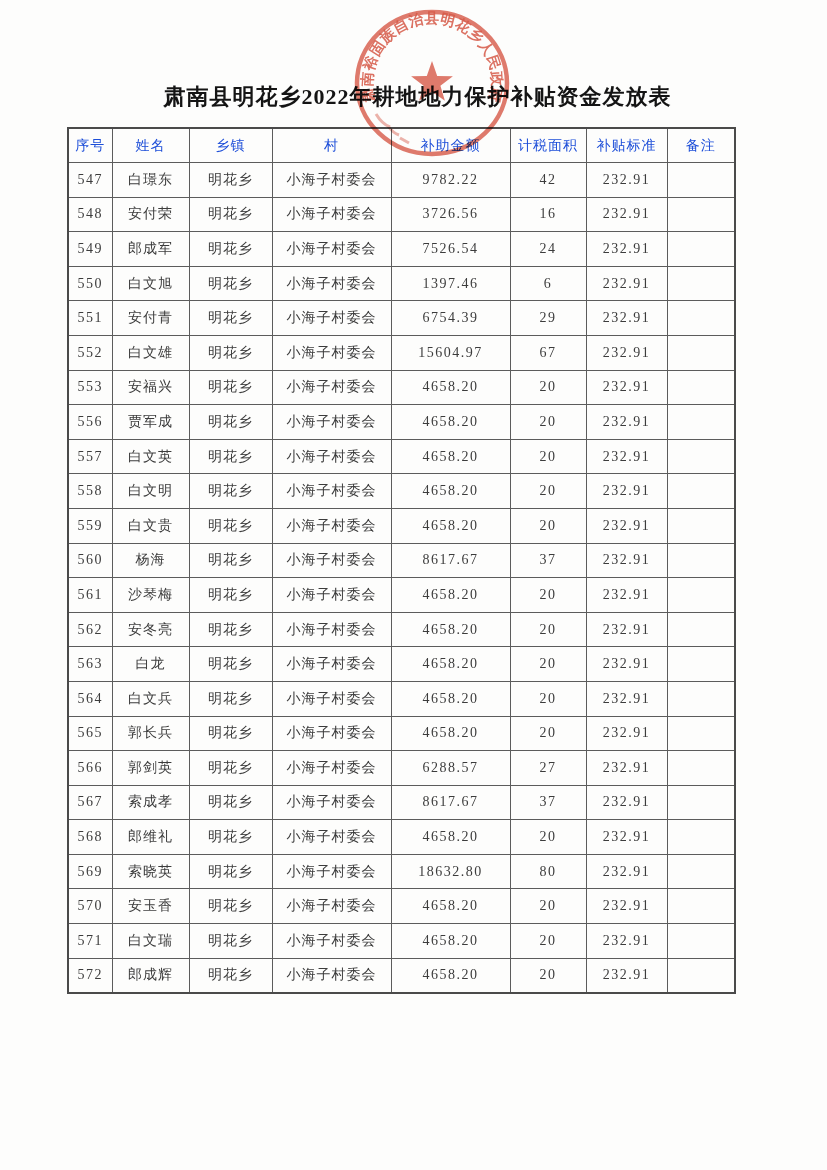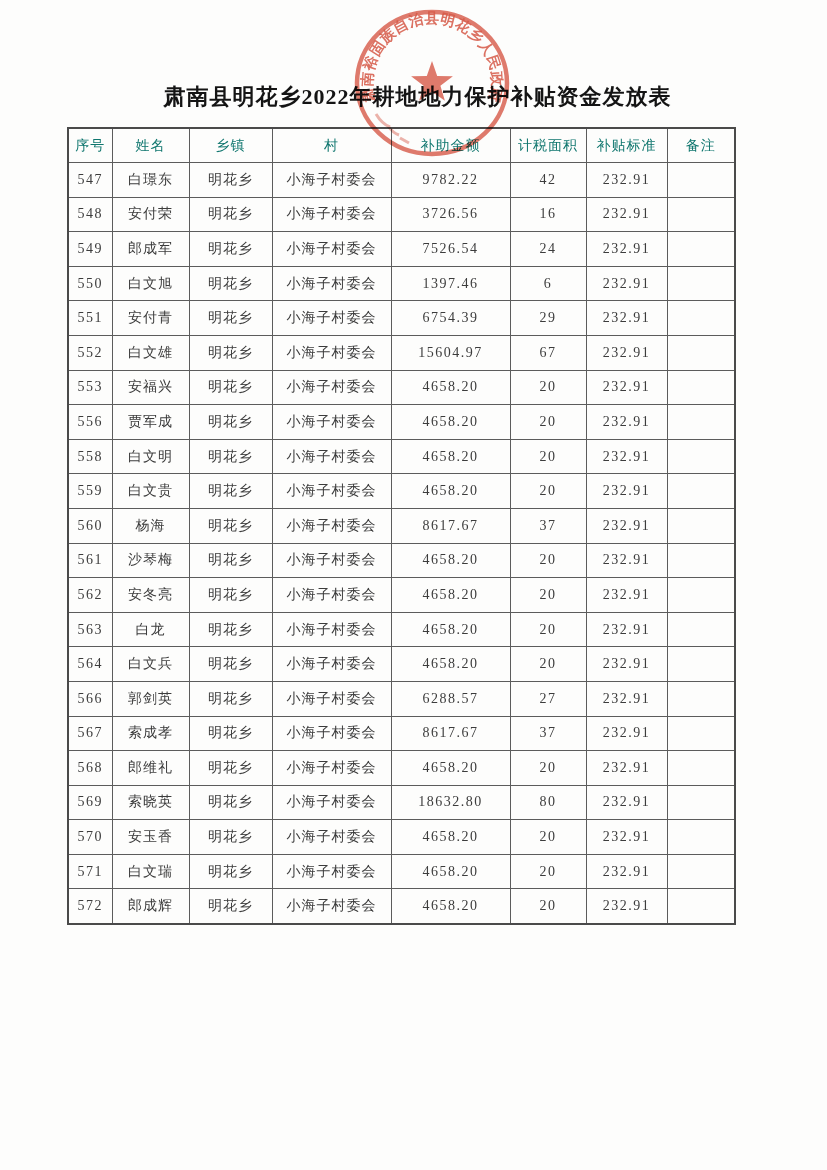--- a/index.html
+++ b/index.html
@@ -38,21 +38,21 @@
     text-align:center;
     vertical-align:middle;
     font-weight:normal;
     color:#3c3c3c;
     font-size:14px;
     letter-spacing:1px;
     overflow:hidden;
     white-space:nowrap;
   }
   table.subsidy{border:2px solid #4a4a4a;}
-  table.subsidy th{height:33px;color:#0f766e;}
+  table.subsidy th{height:33px;color:#1d4ed8;}
   table.subsidy td{height:33.6px;}
   
   table.subsidy td.num{letter-spacing:1.5px;font-size:14px;}
   .seal{
     position:absolute;
     left:348px;top:4px;
     width:168px;height:158px;
     mix-blend-mode:multiply;
     pointer-events:none;
   }
@@ -167,20 +167,30 @@
             <td class="num">556</td>
             <td>贾军成</td>
             <td>明花乡</td>
             <td>小海子村委会</td>
             <td class="num">4658.20</td>
             <td class="num">20</td>
             <td class="num">232.91</td>
             <td class="num"></td>
           </tr>
           <tr>
+            <td class="num">557</td>
+            <td>白文英</td>
+            <td>明花乡</td>
+            <td>小海子村委会</td>
+            <td class="num">4658.20</td>
+            <td class="num">20</td>
+            <td class="num">232.91</td>
+            <td class="num"></td>
+          </tr>
+          <tr>
             <td class="num">558</td>
             <td>白文明</td>
             <td>明花乡</td>
             <td>小海子村委会</td>
             <td class="num">4658.20</td>
             <td class="num">20</td>
             <td class="num">232.91</td>
             <td class="num"></td>
           </tr>
           <tr>
@@ -229,20 +239,30 @@
             <td>明花乡</td>
             <td>小海子村委会</td>
             <td class="num">4658.20</td>
             <td class="num">20</td>
             <td class="num">232.91</td>
             <td class="num"></td>
           </tr>
           <tr>
             <td class="num">564</td>
             <td>白文兵</td>
+            <td>明花乡</td>
+            <td>小海子村委会</td>
+            <td class="num">4658.20</td>
+            <td class="num">20</td>
+            <td class="num">232.91</td>
+            <td class="num"></td>
+          </tr>
+          <tr>
+            <td class="num">565</td>
+            <td>郭长兵</td>
             <td>明花乡</td>
             <td>小海子村委会</td>
             <td class="num">4658.20</td>
             <td class="num">20</td>
             <td class="num">232.91</td>
             <td class="num"></td>
           </tr>
           <tr>
             <td class="num">566</td>
             <td>郭剑英</td>

